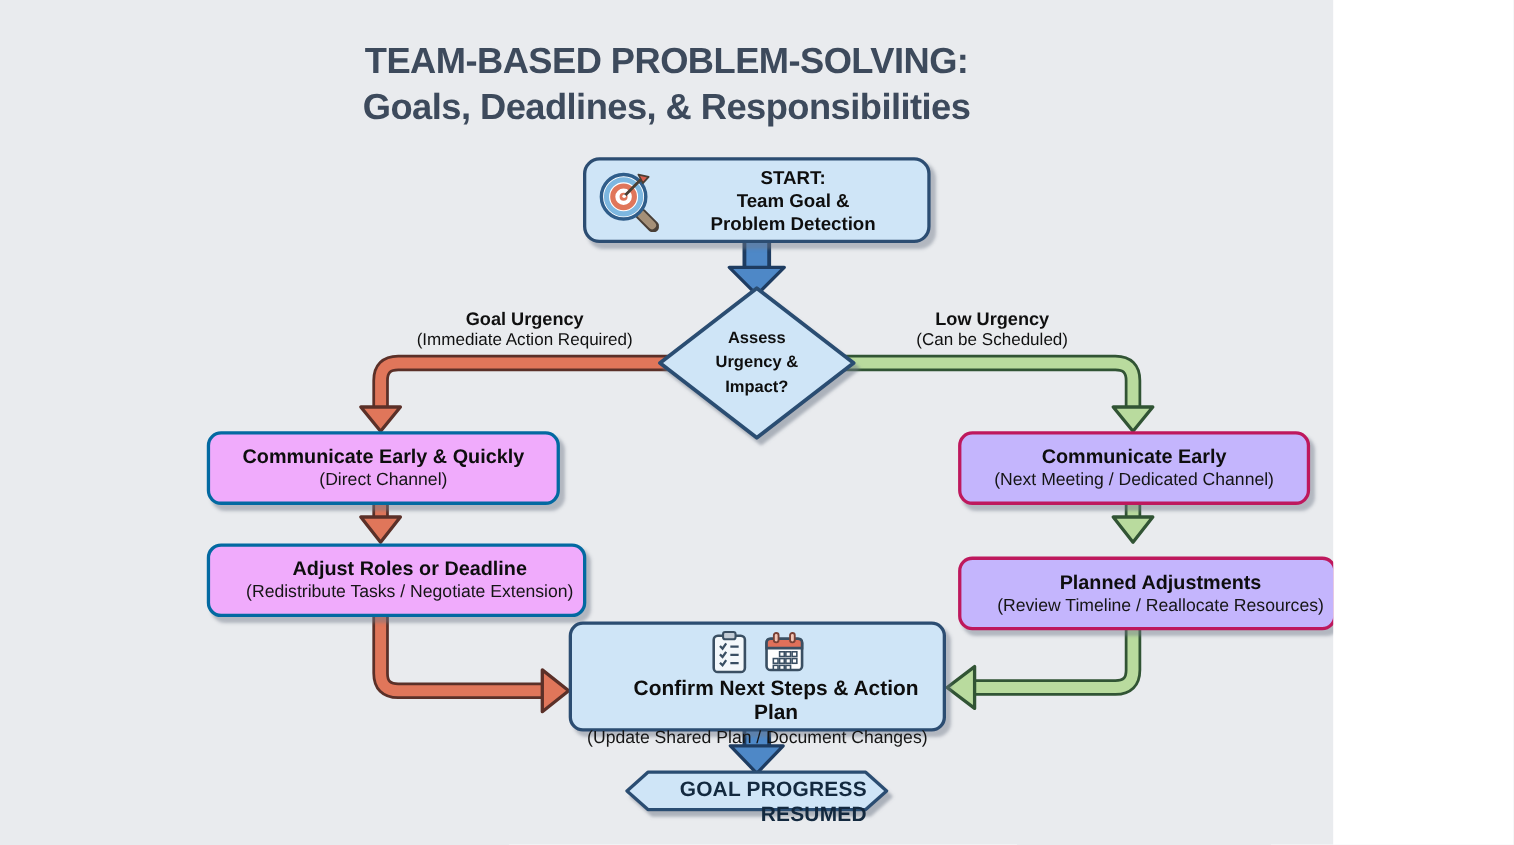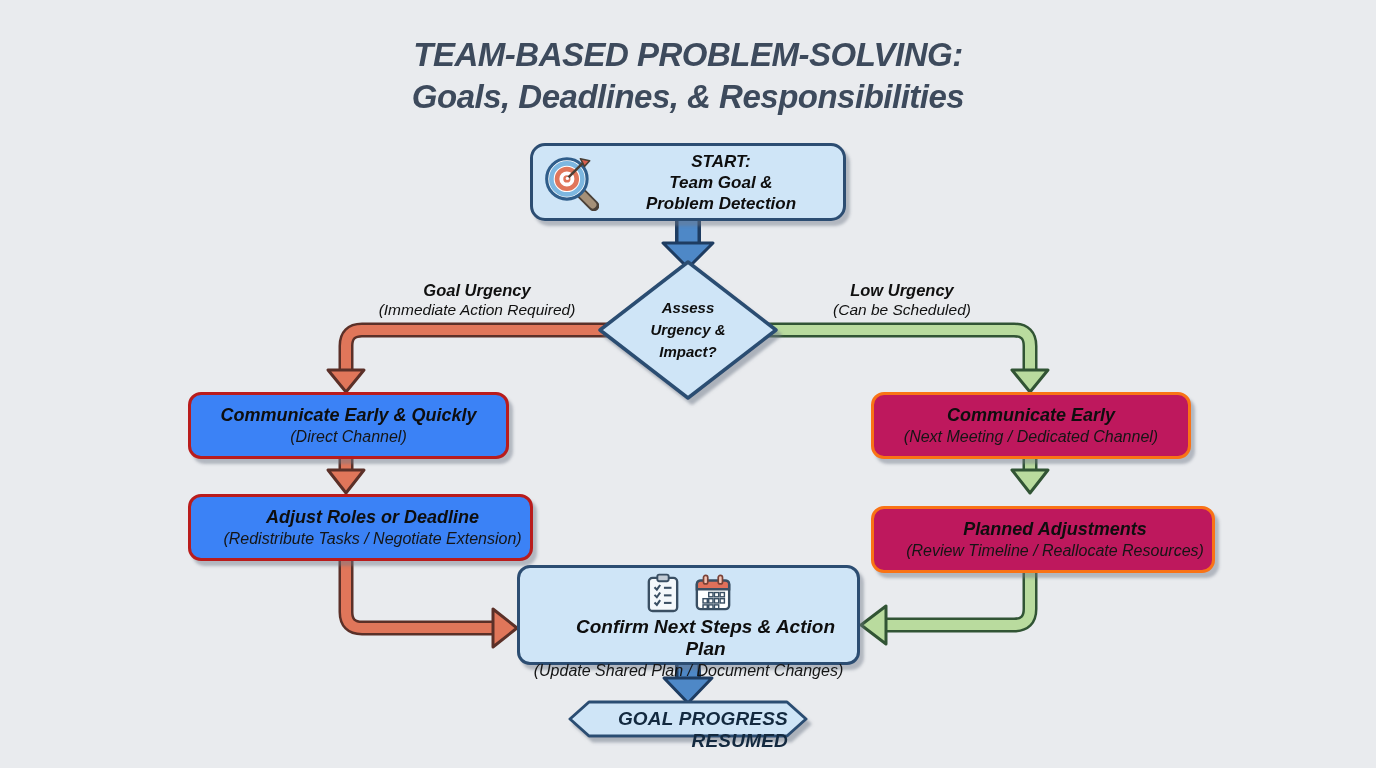--- a/index.html
+++ b/index.html
@@ -1,32 +1,32 @@
 <!DOCTYPE html>
 <html><head>
 <meta charset="utf-8">
 <style>
   html,body{margin:0;padding:0;}
   .canvas{
-    position:relative;width:1376px;height:768px;background:#e9ebee;
-    font-family:"Liberation Sans",sans-serif;overflow:hidden;font-style:italic;
+    position:relative;width:1212px;height:768px;background:#e9ebee;
+    font-family:"Liberation Sans",sans-serif;overflow:hidden;
   }
   .layer-svg{position:absolute;left:0;top:0;z-index:1;}
   .title{
     position:absolute;top:34px;left:0;width:100%;text-align:center;z-index:2;
     color:#3d4a5c;font-weight:800;font-size:33px;line-height:42px;letter-spacing:-0.5px;
   }
   .node{
     position:absolute;z-index:2;display:flex;flex-direction:column;justify-content:center;
     align-items:center;text-align:center;border-radius:13px;
     box-shadow:4px 5px 3px rgba(110,120,135,.45);
   }
   .blue-node{background:#cfe5f7;border:3px solid #2c4d72;}
-  .peach-node{background:#3b82f6;border:3px solid #b91c1c;}
-  .green-node{background:#be185d;border:3px solid #f97316;}
+  .peach-node{background:#f0abfc;border:3px solid #0369a1;}
+  .green-node{background:#c4b5fd;border:3px solid #be185d;}
   .node .t{font-weight:700;font-size:18px;color:#0e0e0e;line-height:22px;}
   .node .s{font-size:16px;color:#151515;line-height:20px;margin-top:1px;}
 
   #start-box{left:530px;top:143px;width:310px;height:72px;flex-direction:row;border-radius:15px;}
   #start-box .txt{flex:1;display:flex;flex-direction:column;align-items:center;}
   #start-box .t{font-size:17px;line-height:21px;}
   #start-icon{width:58px;height:58px;margin-left:8px;flex:0 0 auto;}
 
   #decision-text{
     position:absolute;left:613px;top:297px;width:150px;z-index:2;text-align:center;

